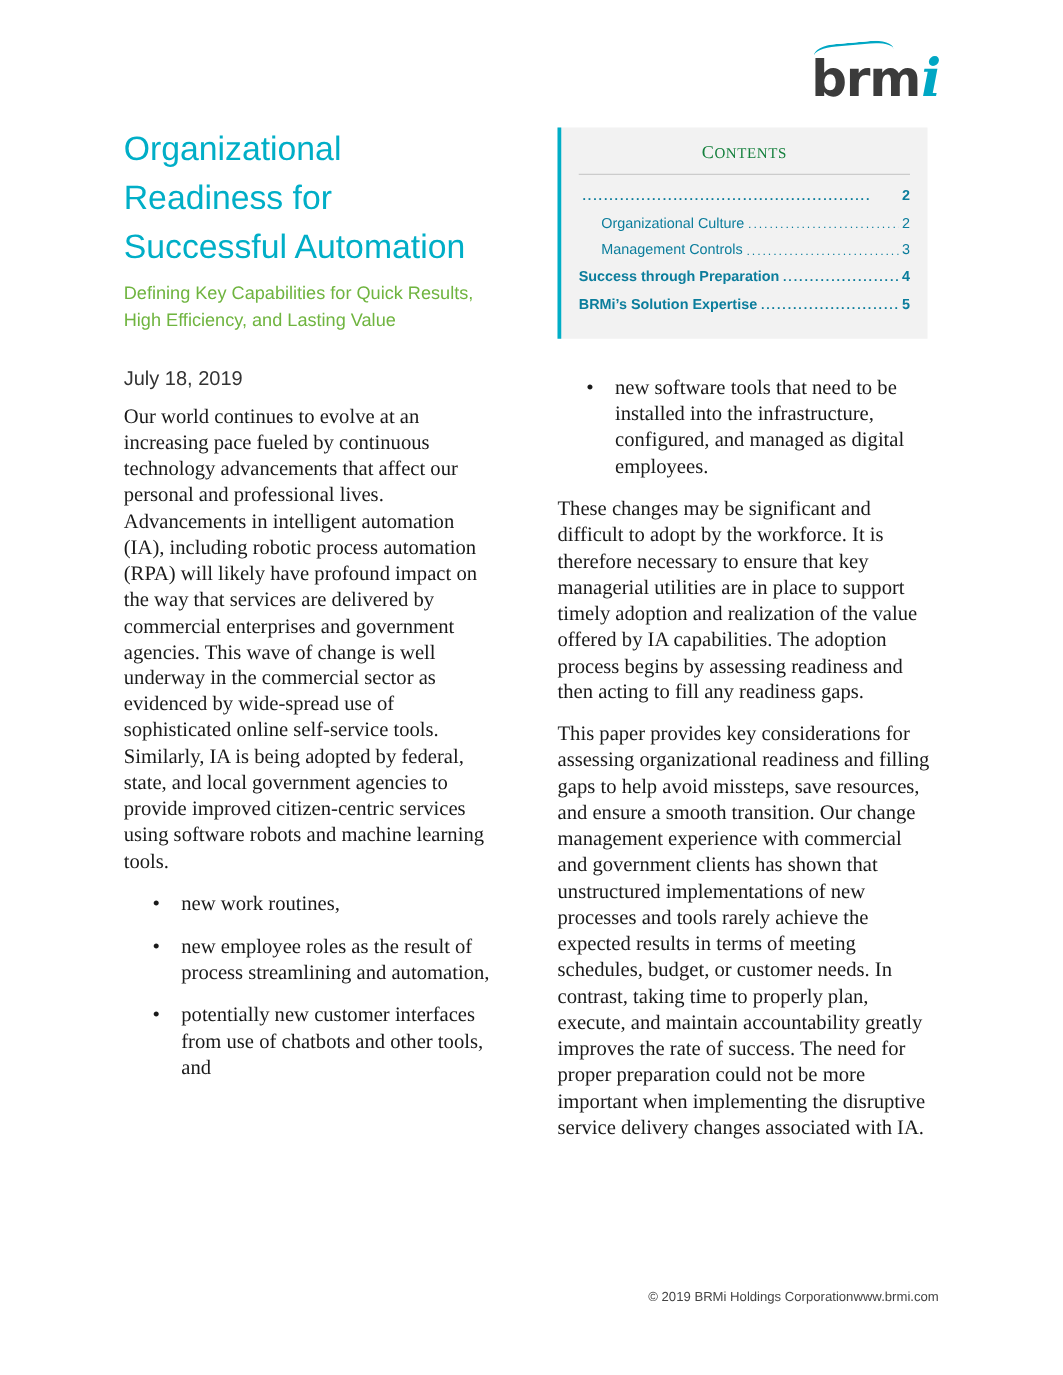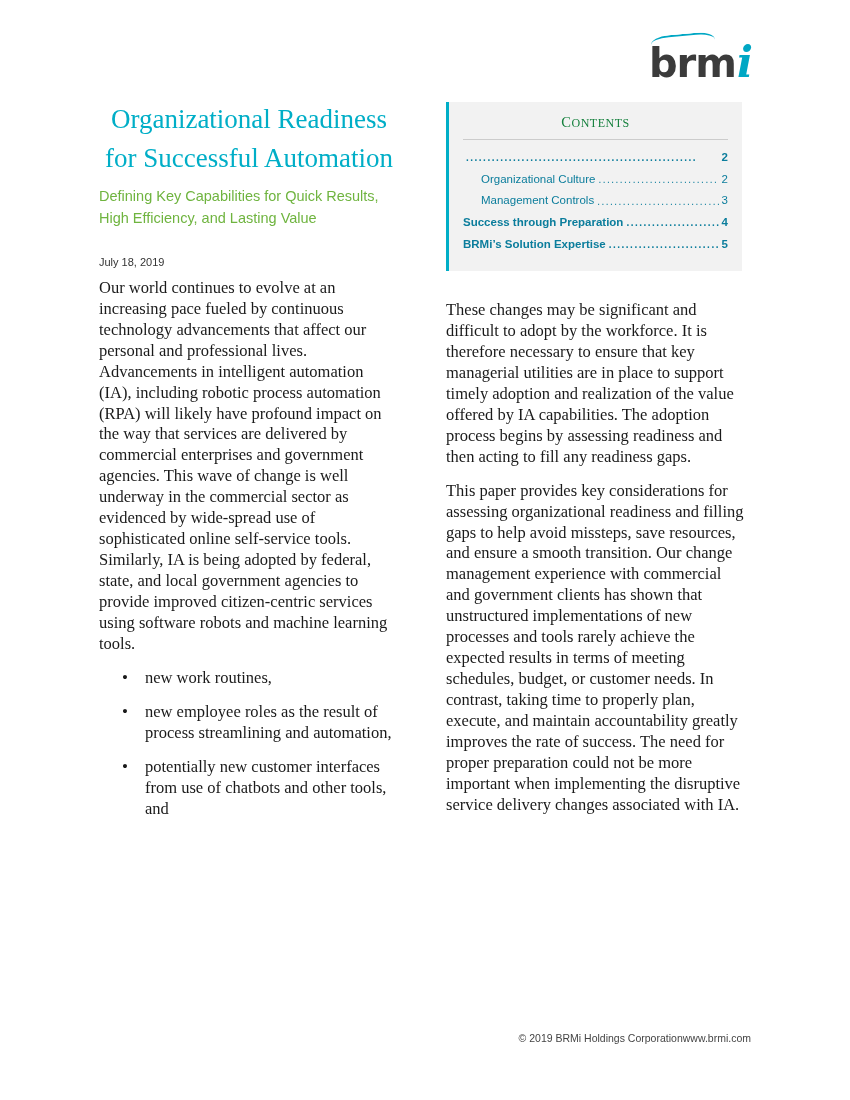--- a/index.html
+++ b/index.html
@@ -53,39 +53,38 @@
   }
 
   
   .left-col {
     position: absolute;
     left: 99px;
     top: 100px;
     width: 300px;
   }
   .doc-title {
-    font-family: Liberation Serif, serif;
+    font-family: Liberation Sans, sans-serif;
     font-size: 27px;
     line-height: 1.45;
     font-weight: normal;
     color: #00aec7;
     margin: 0;
-    text-align: center;
   }
   .doc-subtitle {
     font-family: "Liberation Sans", sans-serif;
     font-size: 14.5px;
     line-height: 1.5;
     color: #6fb43f;
     margin: 8px 0 0 0;
     font-weight: normal;
   }
   .doc-date {
     font-family: "Liberation Sans", sans-serif;
-    font-size: 11px;
+    font-size: 16px;
     color: #333333;
     margin: 26px 0 0 0;
   }
 
   
   .body-text {
     font-family: "Liberation Serif", serif;
     font-size: 16.5px;
     line-height: 1.27;
     color: #1a1a1a;
@@ -253,20 +252,23 @@
     </div>
 
     <div class="toc-entry level1">
       <span class="label">BRMi’s Solution Expertise</span>
       <span class="leaders">..........................................................</span>
       <span class="pageno">5</span>
     </div>
   </div>
 
   <div class="right-col">
+    <ul class="bullets body-text">
+      <li>new software tools that need to be installed into the infrastructure, configured, and managed as digital employees.</li>
+    </ul>
     <div class="body-text">
       <p>These changes may be significant and difficult to adopt by the workforce. It is therefore necessary to ensure that key managerial utilities are in place to support timely adoption and realization of the value offered by IA capabilities. The adoption process begins by assessing readiness and then acting to fill any readiness gaps.</p>
       <p>This paper provides key considerations for assessing organizational readiness and filling gaps to help avoid missteps, save resources, and ensure a smooth transition. Our change management experience with commercial and government clients has shown that unstructured implementations of new processes and tools rarely achieve the expected results in terms of meeting schedules, budget, or customer needs. In contrast, taking time to properly plan, execute, and maintain accountability greatly improves the rate of success. The need for proper preparation could not be more important when implementing the disruptive service delivery changes associated with IA.</p>
     </div>
   </div>
 
   <div class="footer">
     <span>© 2019 BRMi Holdings Corporation</span>
     <span>www.brmi.com</span>
   </div>

